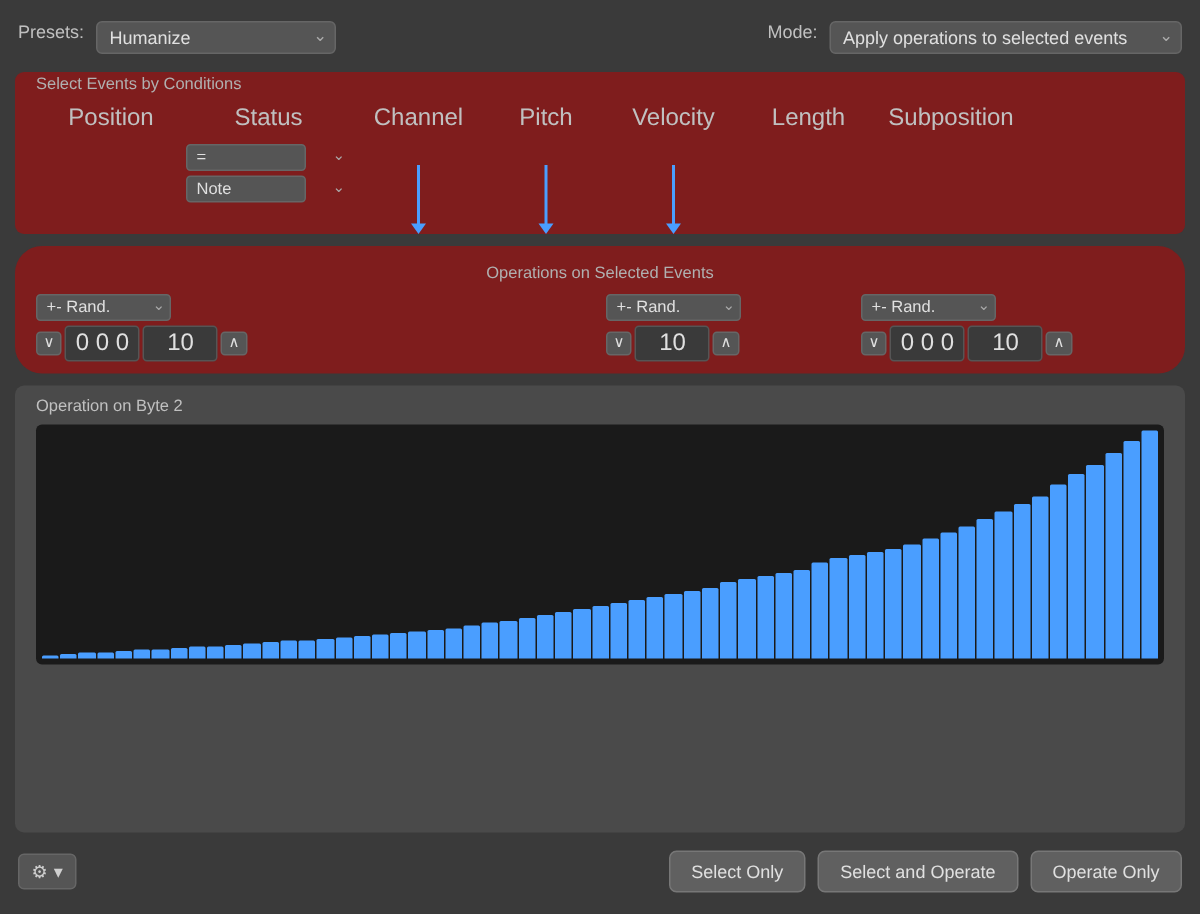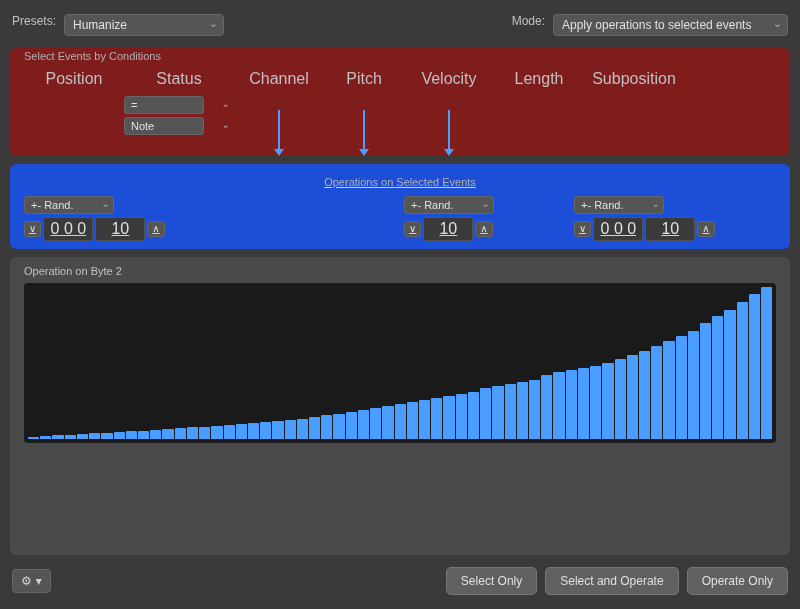--- a/index.html
+++ b/index.html
@@ -140,24 +140,23 @@
       bottom: -6px;
       left: 50%;
       transform: translateX(-50%);
       border-left: 5px solid transparent;
       border-right: 5px solid transparent;
       border-top: 7px solid #4a9eff;
     }
 
     
     .operations-panel {
-      background: #1d4ed8;
-      border-radius: 6px;
+      background: #7f1d1d;
+      border-radius: 18px;
       padding: 8px 14px;
-      text-decoration: underline;
     }
 
     .op-control {
       display: flex;
       flex-direction: column;
       gap: 3px;
     }
 
     .dropdown-row {
       display: flex;

